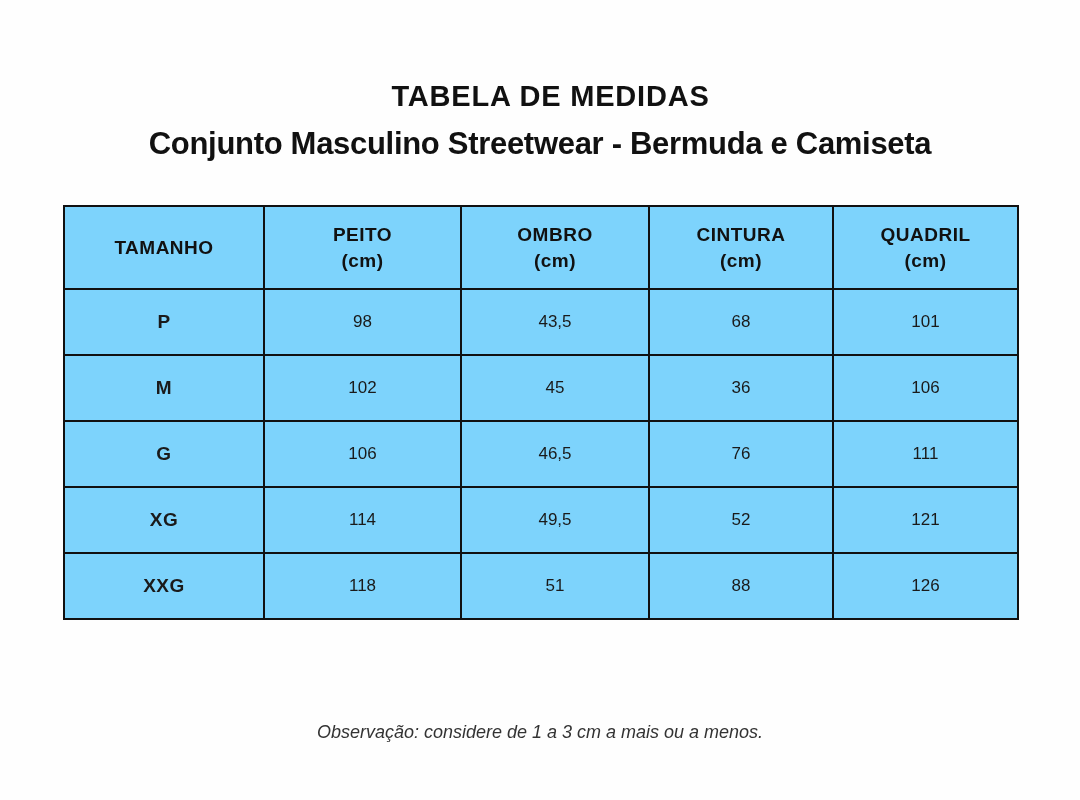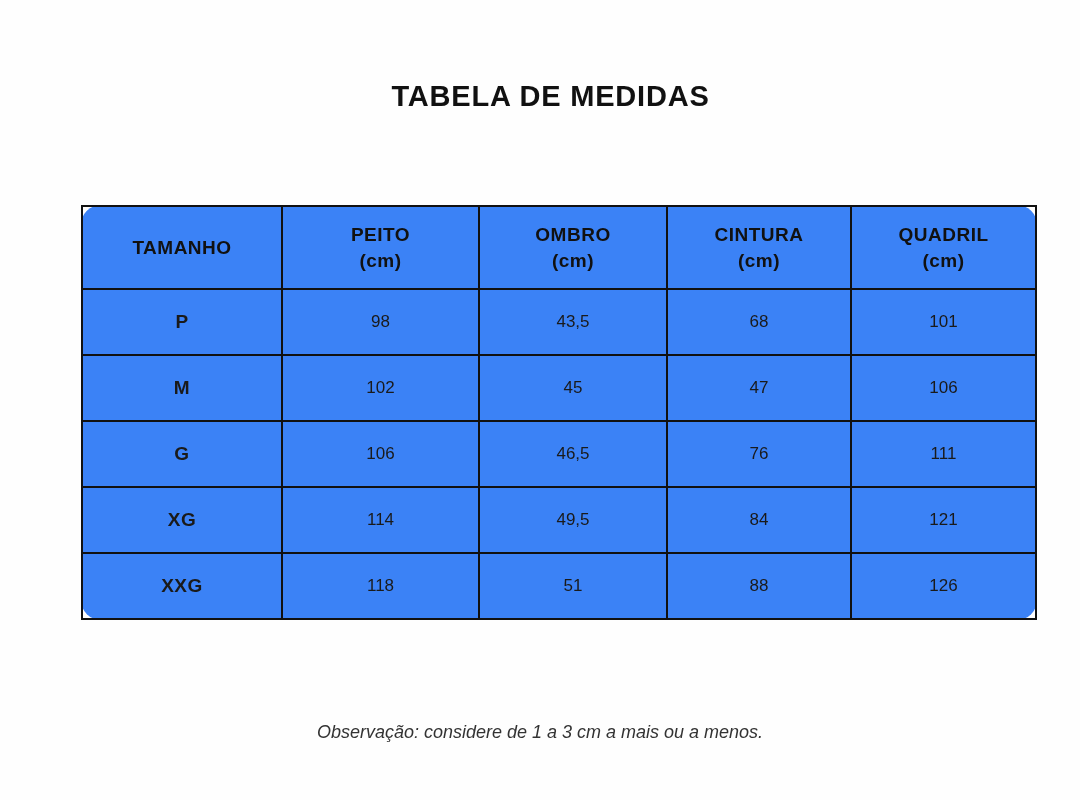--- a/index.html
+++ b/index.html
@@ -34,26 +34,25 @@
     width: 100%;
     text-align: center;
     font-size: 31px;
     font-weight: 800;
     letter-spacing: -0.3px;
     color: #111111;
   }
   table.size-chart {
     position: absolute;
     top: 205px;
-    left: 81px;
+    left: 63px;
     width: 954px;
     border-collapse: collapse;
     table-layout: fixed;
-    background: #3b82f6;
-    border-radius: 20px;
+    background: #7dd3fc;
   }
   table.size-chart th,
   table.size-chart td {
     border: 2px solid #111111;
     text-align: center;
     vertical-align: middle;
     color: #1a1a1a;
   }
   table.size-chart thead tr { height: 83px; }
   table.size-chart tbody tr { height: 66px; }
@@ -95,20 +94,21 @@
     color: #333333;
     font-style: italic;
   }
 </style>
 </head>
 <body>
 
 <div class="page">
 
   <div class="title">TABELA DE MEDIDAS</div>
+  <div class="subtitle">Conjunto Masculino Streetwear - Bermuda e Camiseta</div>
 
   <table class="size-chart">
     <colgroup>
       <col style="width:200px">
         <col style="width:197px">
         <col style="width:188px">
         <col style="width:184px">
         <col style="width:185px">
     </colgroup>
     <thead>
@@ -140,35 +140,35 @@
         <td class="size-cell">P</td>
         <td class="value-cell">98</td>
         <td class="value-cell">43,5</td>
         <td class="value-cell">68</td>
         <td class="value-cell">101</td>
       </tr>
       <tr>
         <td class="size-cell">M</td>
         <td class="value-cell">102</td>
         <td class="value-cell">45</td>
-        <td class="value-cell">47</td>
+        <td class="value-cell">36</td>
         <td class="value-cell">106</td>
       </tr>
       <tr>
         <td class="size-cell">G</td>
         <td class="value-cell">106</td>
         <td class="value-cell">46,5</td>
         <td class="value-cell">76</td>
         <td class="value-cell">111</td>
       </tr>
       <tr>
         <td class="size-cell">XG</td>
         <td class="value-cell">114</td>
         <td class="value-cell">49,5</td>
-        <td class="value-cell">84</td>
+        <td class="value-cell">52</td>
         <td class="value-cell">121</td>
       </tr>
       <tr>
         <td class="size-cell">XXG</td>
         <td class="value-cell">118</td>
         <td class="value-cell">51</td>
         <td class="value-cell">88</td>
         <td class="value-cell">126</td>
       </tr>
     </tbody>

